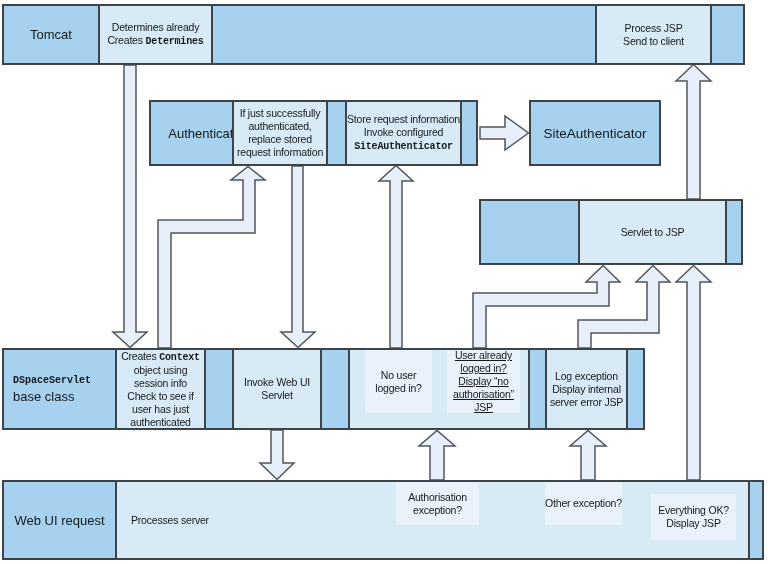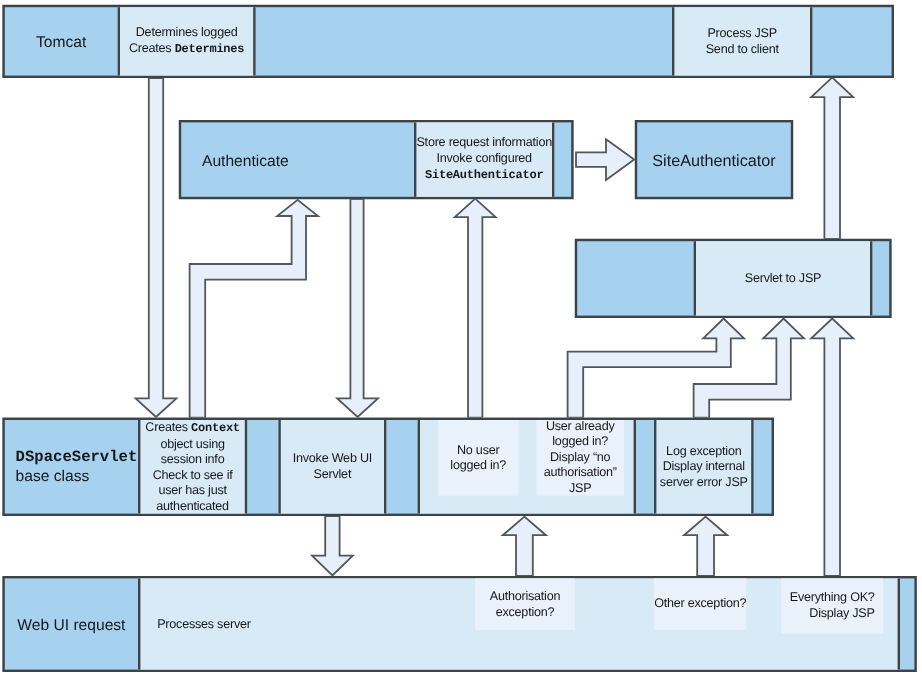--- a/index.html
+++ b/index.html
@@ -40,21 +40,21 @@
   .txt {
     white-space:pre; font-size:10.5px; line-height:13px;
     letter-spacing:-0.2px;
   }
   .code { font-family:"Liberation Mono", monospace; font-weight:bold; font-size:10px; }
   .standalone {
     display:flex; align-items:center; justify-content:center; text-align:center;
     font-size:13.5px;
   }
   .col-label { flex-direction:column; align-items:flex-start; justify-content:center; padding-left:9px; text-align:left; }
-  .col-label .code-line { font-family:"Liberation Mono", monospace; font-weight:bold; font-size:13px; line-height:16px; }
+  .col-label .code-line { font-family:"Liberation Mono", monospace; font-weight:bold; font-size:10px; line-height:16px; }
   .col-label .plain-line { font-size:13px; line-height:16px; }
   .left-text { justify-content:flex-start; padding-left:14px; }
   svg.arrows { position:absolute; left:0; top:0; z-index:1; }
   svg.arrows path {
     fill:var(--arrow-fill,#e7f0fa);
     stroke:var(--arrow-stroke,#51565b);
     stroke-width:1.5;
   }
 </style>
 </head>
@@ -75,31 +75,37 @@
     <path d="M271,430 L271,463 L260,463 L277,479.5 L294,463 L283,463 L283,430 Z"></path>
     <path d="M430,480 L430,446 L419,446 L437,430.5 L455,446 L444,446 L444,480 Z"></path>
     <path d="M581,480 L581,446 L570,446 L588,430.5 L606,446 L595,446 L595,480 Z"></path>
   </svg>
 
   <div class="lane" style="left:2px; top:4px; width:743px; height:61px;">
     <div class="lane-label" style="left:0; width:94px;">
       <span>Tomcat</span>
     </div>
     <div class="box" style="left:94px; width:115px;">
-      <div class="txt"><span>Determines logged</span><br><span>Creates </span><span class="code">Determines</span></div>
+      <div class="txt"><span>Determines already</span><br><span>Creates </span><span class="code">Determines</span></div>
     </div>
-    <div class="box" style="left:556px; width:117px;">
+    <div class="box" style="left:591px; width:117px;">
       <div class="txt">Process JSP
 Send to client</div>
     </div>
   </div>
 
   <div class="lane" style="left:149px; top:100px; width:329px; height:66px;">
     <div class="lane-label" style="left:4px; width:99px;">
       <span>Authenticate</span>
+    </div>
+    <div class="box" style="left:81px; width:96px;">
+      <div class="txt">If just successfully
+authenticated,
+replace stored
+request information</div>
     </div>
     <div class="box" style="left:194px; width:117px;">
       <div class="txt"><span>Store request information</span><br><span>Invoke configured</span><br><span class="code">SiteAuthenticator</span></div>
     </div>
   </div>
 
   <div class="lane standalone" style="left:529px; top:100px; width:132px; height:66px;">
     <span>SiteAuthenticator</span>
   </div>
 
@@ -123,21 +129,21 @@
     </div>
     <div class="box" style="left:228px; width:90px;">
       <div class="txt">Invoke Web UI
 Servlet</div>
     </div>
     <div class="box" style="left:344px; width:182px;">
       <div class="inner" style="left:15px; top:0; width:67px; height:63px;">
         <div class="txt">No user
 logged in?</div>
       </div>
-      <div class="inner" style="left:97px; top:0; width:73px; height:63px;">
+      <div class="inner" style="left:97px; top:0; width:73px; height:63px;text-decoration:underline;">
         <div class="txt">User already
 logged in?
 Display “no
 authorisation”
 JSP</div>
       </div>
     </div>
     <div class="box" style="left:541px; width:83px;">
       <div class="txt">Log exception
 Display internal
@@ -151,20 +157,20 @@
     </div>
     <div class="box left-text" style="left:111px; width:635px;">
       <div class="txt">Processes server</div>
       <div class="inner" style="left:279px; top:0; width:83px; height:43px;">
         <div class="txt">Authorisation
 exception?</div>
       </div>
       <div class="inner" style="left:428px; top:0; width:77px; height:43px;align-items:center;">
         <div class="txt">Other exception?</div>
       </div>
-      <div class="inner" style="left:534px; top:0; width:85px; height:46px;text-align:right;">
+      <div class="inner" style="left:534px; top:12px; width:85px; height:46px;">
         <div class="txt">Everything OK?
 Display JSP</div>
       </div>
     </div>
   </div>
 
 </div>
 
 </body></html>

